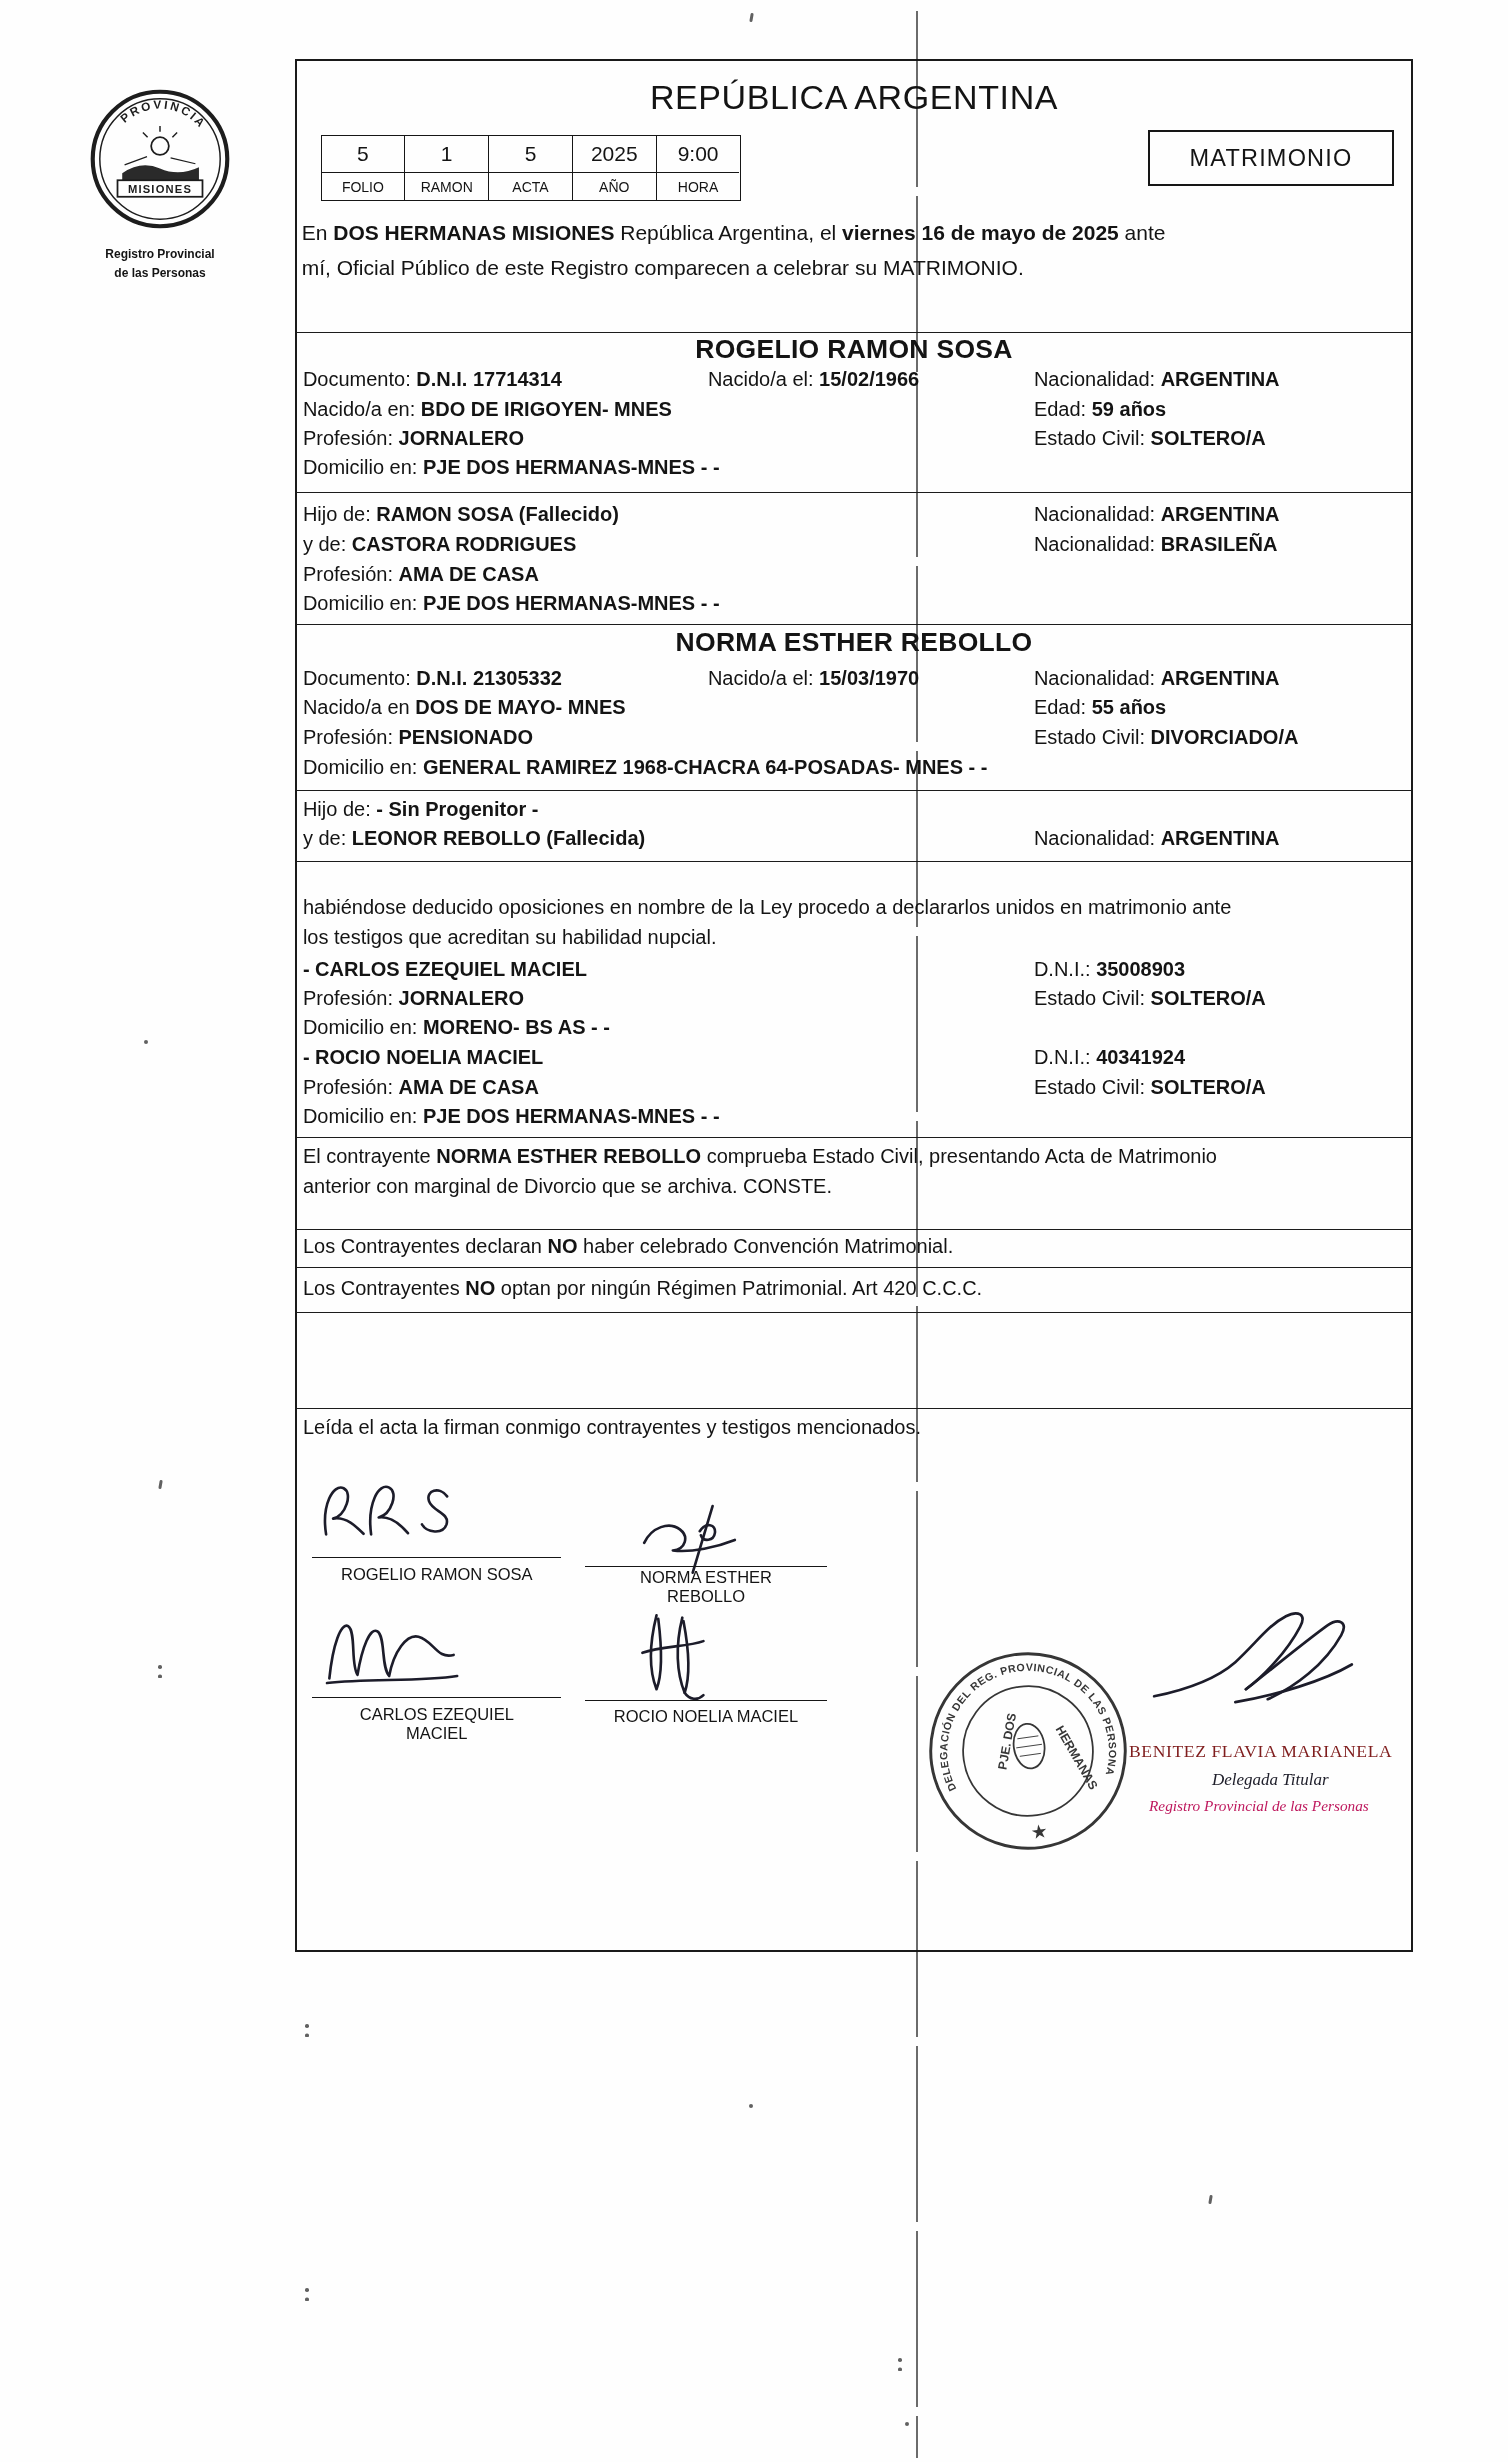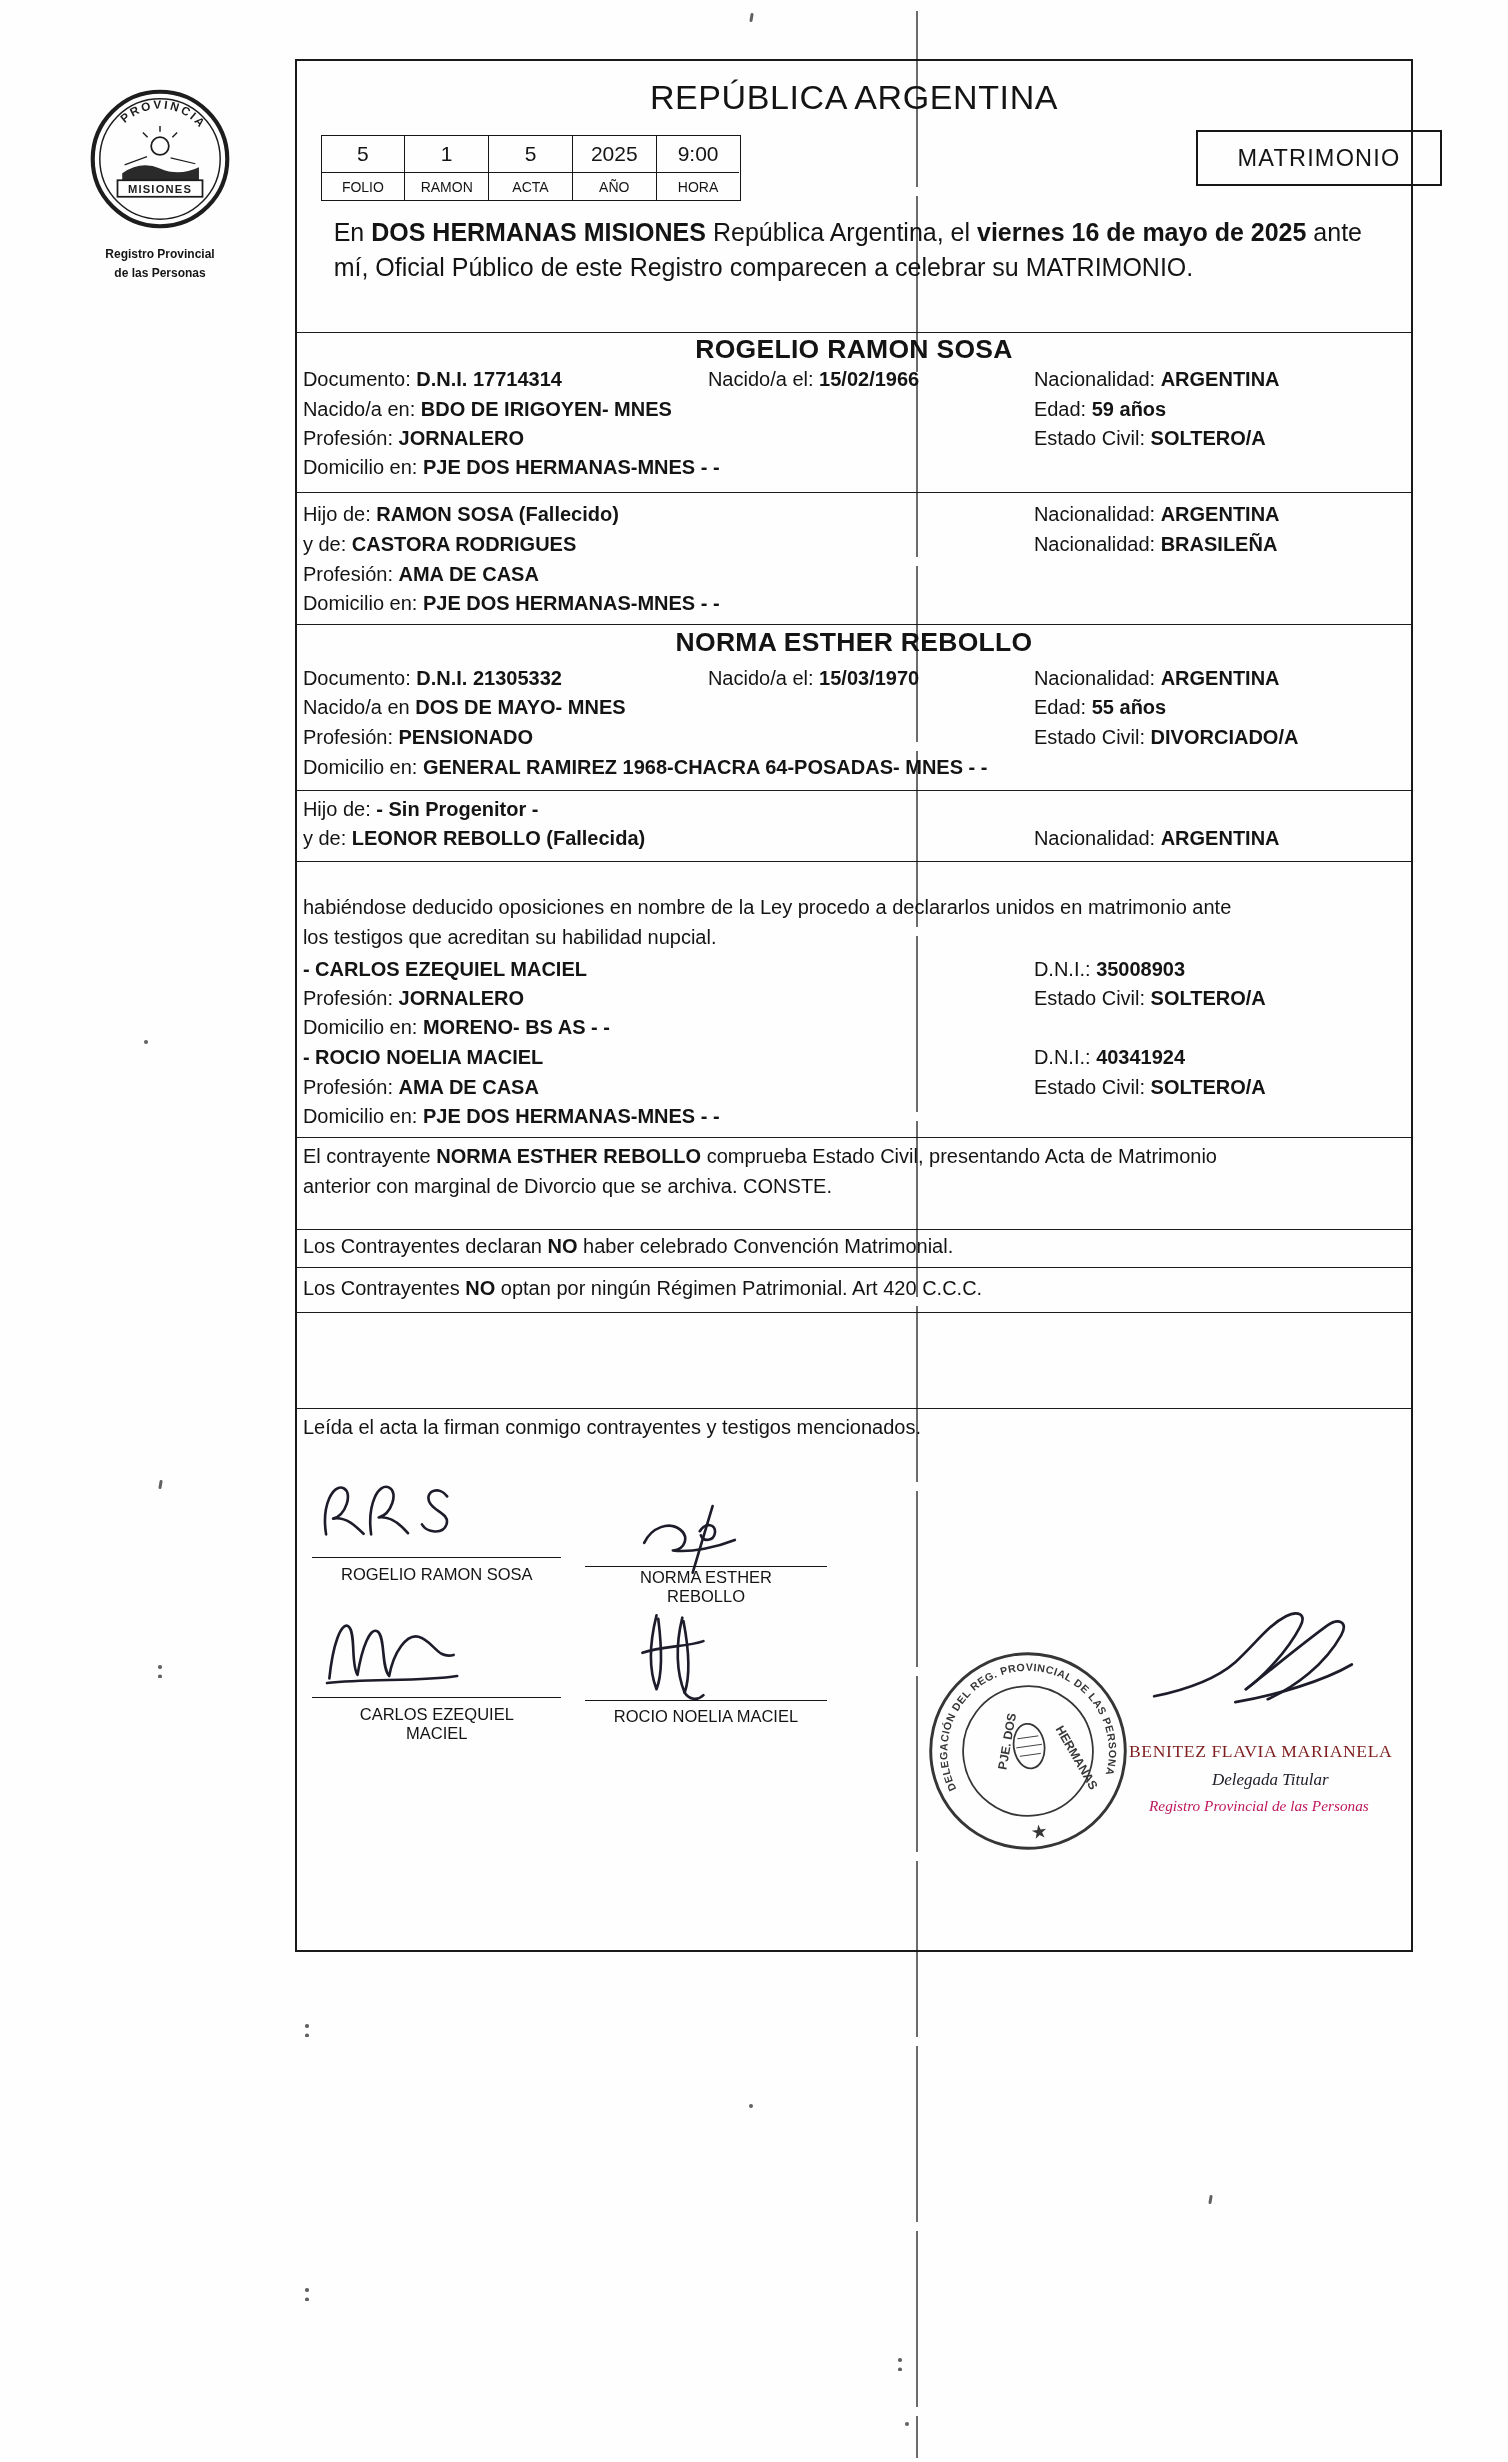--- a/index.html
+++ b/index.html
@@ -15,23 +15,23 @@
   .form { position:absolute; left:295px; top:59px; width:1118px; height:1893px; border:2.4px solid #1a1a1a; background:transparent; }
   .title { position:absolute; top:16.5px; left:0; width:100%; text-align:center; font-size:34px; letter-spacing:0.6px; font-weight:400; }
 
   .grid { position:absolute; left:23.5px; top:74px; width:420px; border:1.8px solid #161616; }
   .grid-row { display:flex; }
   .grid-values .cell { height:36px; line-height:36px; font-size:21px; }
   .grid-heads  .cell { height:28px; line-height:28px; font-size:14px; border-top:1.8px solid #161616; }
   .cell { flex:1; text-align:center; border-left:1.8px solid #161616; white-space:nowrap; }
   .cell:first-child { border-left:none; }
 
-  .matbox { position:absolute; left:851px; top:69px; width:246px; height:56px; border:2.4px solid #161616; display:flex; align-items:center; justify-content:center; font-size:23.5px; letter-spacing:1.2px;margin-left:48px; }
-
-  .para { position:absolute; left:4.7px; right:4.7px; font-size:25px; line-height:31px; white-space:nowrap;margin-left:32px; }
+  .matbox { position:absolute; left:851px; top:69px; width:246px; height:56px; border:2.4px solid #161616; display:flex; align-items:center; justify-content:center; font-size:23.5px; letter-spacing:1.2px; }
+
+  .para { position:absolute; left:4.7px; right:4.7px; font-size:21px; line-height:31px; white-space:nowrap; }
   .line { position:absolute; left:5.9px; right:5.9px; height:29px; font-size:20px; line-height:29px; white-space:nowrap; }
   .c2 { position:absolute; left:405px; top:0; }
   .c3 { position:absolute; left:731px; top:0; }
   .lab { font-weight:400; }
   b { font-weight:700; }
 
   .hr { position:absolute; left:0; width:100%; border-top:1.8px solid #1c1c1c; }
   .shdr { position:absolute; left:0; width:100%; text-align:center; font-size:26.5px; font-weight:700; letter-spacing:0.3px; }
 
   .sig-line { position:absolute; border-top:1.8px solid #161616; }

